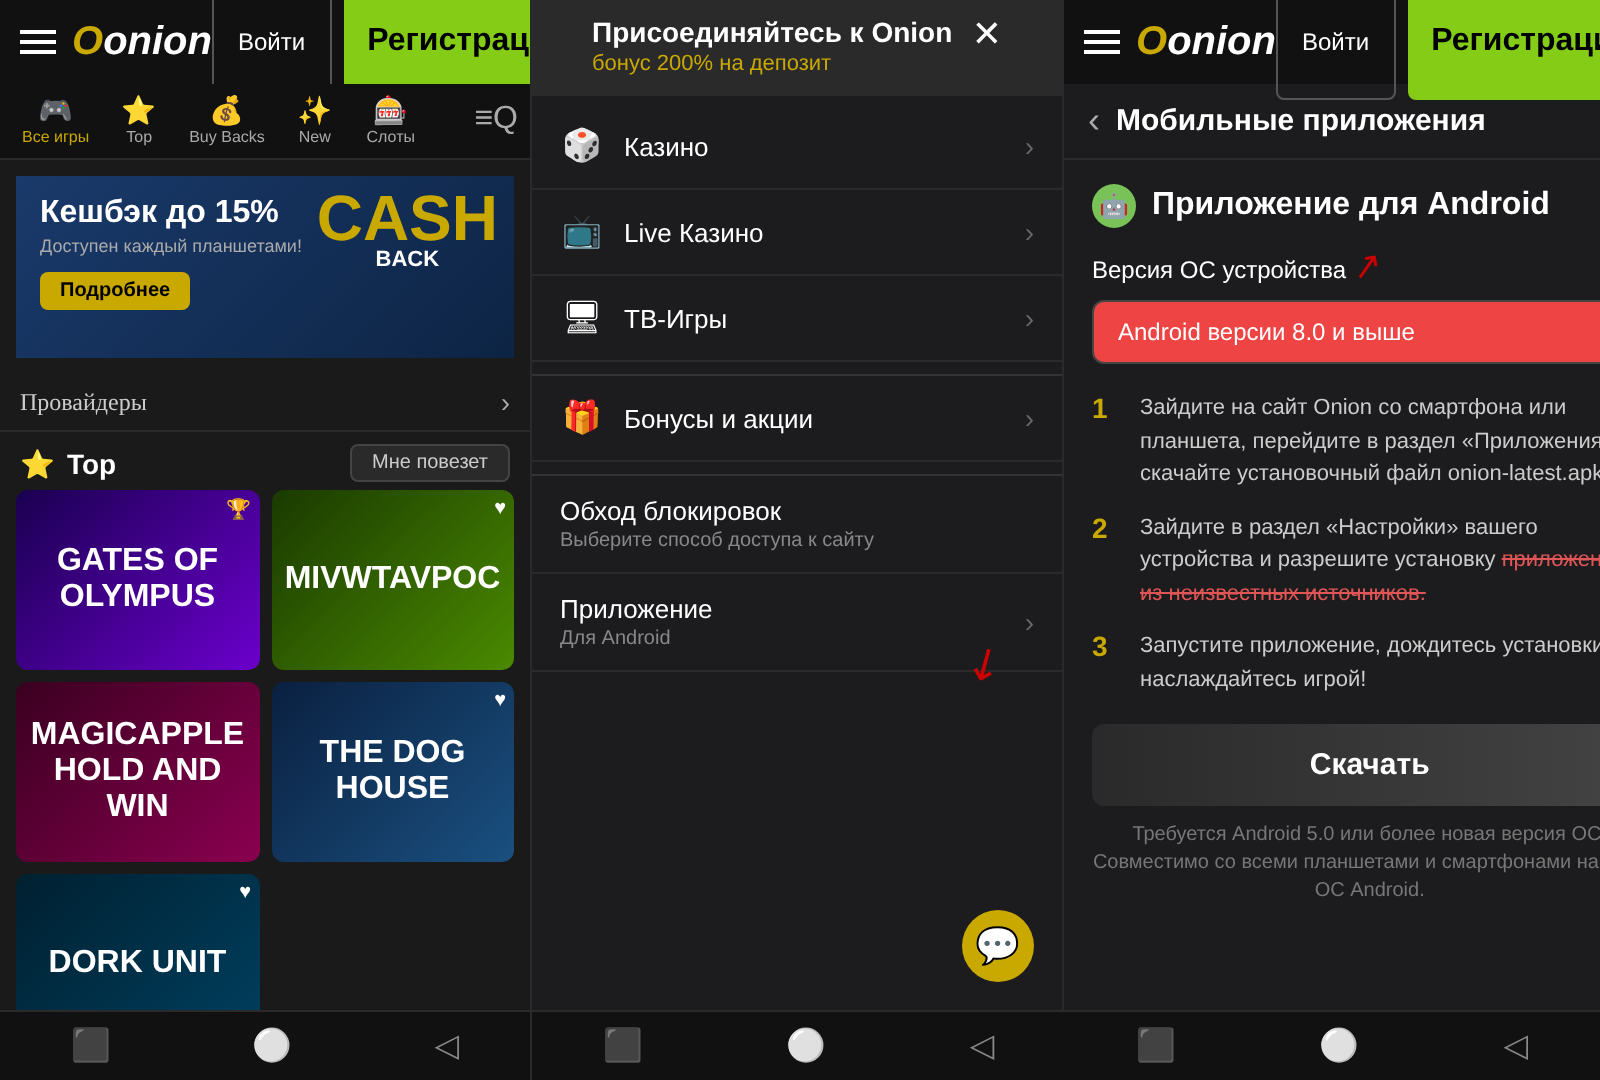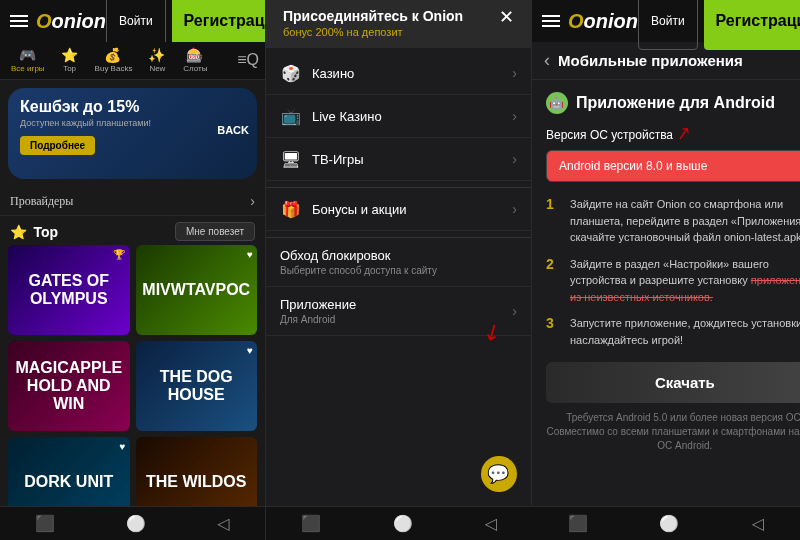--- a/index.html
+++ b/index.html
@@ -125,21 +125,21 @@
       background: none;
       border: none;
       color: #aaa;
       font-size: 16px;
       cursor: pointer;
     }
 
     .cashback-banner {
       margin: 8px;
       background: linear-gradient(135deg, #1a3a6b 0%, #0d2444 100%);
-      border-radius: 16px;
+      border-radius: 0;
       padding: 10px 12px;
       position: relative;
       height: 100px;
       overflow: hidden;
     }
 
     .cashback-title {
       color: #fff;
       font-size: 16px;
       font-weight: 900;
@@ -269,21 +269,21 @@
       background: #1c1c1e;
       display: flex;
       flex-direction: column;
       flex-shrink: 0;
       border-left: 1px solid #2a2a2a;
       border-right: 1px solid #2a2a2a;
     }
 
     .middle-header {
       background: #2a2a2a;
-      padding: 8px 17px 10px;
+      padding: 8px 30px 10px;
       display: flex;
       justify-content: space-between;
       align-items: flex-start;
     }
 
     .middle-header-title {
       color: #fff;
       font-size: 14px;
       font-weight: bold;
     }
@@ -578,21 +578,21 @@
         <span class="nav-label">Слоты</span>
       </div>
       <button class="search-btn">≡Q</button>
     </div>
 
     <div class="cashback-banner">
       <div class="cashback-title">Кешбэк до 15%</div>
       <div class="cashback-subtitle">Доступен каждый планшетами!</div>
       <button class="cashback-detail-btn">Подробнее</button>
       <div class="cashback-visual">
-        <br>
+        <span>CASH</span><br>
         <span class="cash-label">BACK</span>
       </div>
     </div>
 
     <div class="providers-row">
       <span class="providers-label">Провайдеры</span>
       <span class="providers-chevron">›</span>
     </div>
 
     <div class="section-header">
@@ -625,25 +625,20 @@
         <div class="game-card-bg">
           <span>THE DOG HOUSE</span>
         </div>
         <span class="game-badge">♥</span>
       </div>
       <div class="game-card game-dork">
         <div class="game-card-bg">
           <span>DORK UNIT</span>
         </div>
         <span class="game-badge">♥</span>
-      </div>
-      <div class="game-card game-wildos">
-        <div class="game-card-bg">
-          <span>THE WILDOS</span>
-        </div>
       </div>
     </div>
 
     <div class="panel-bot" style="width:265px">
       <span class="bot-icon">⬛</span>
       <span class="bot-icon">⚪</span>
       <span class="bot-icon">◁</span>
     </div>
   </div>
 

